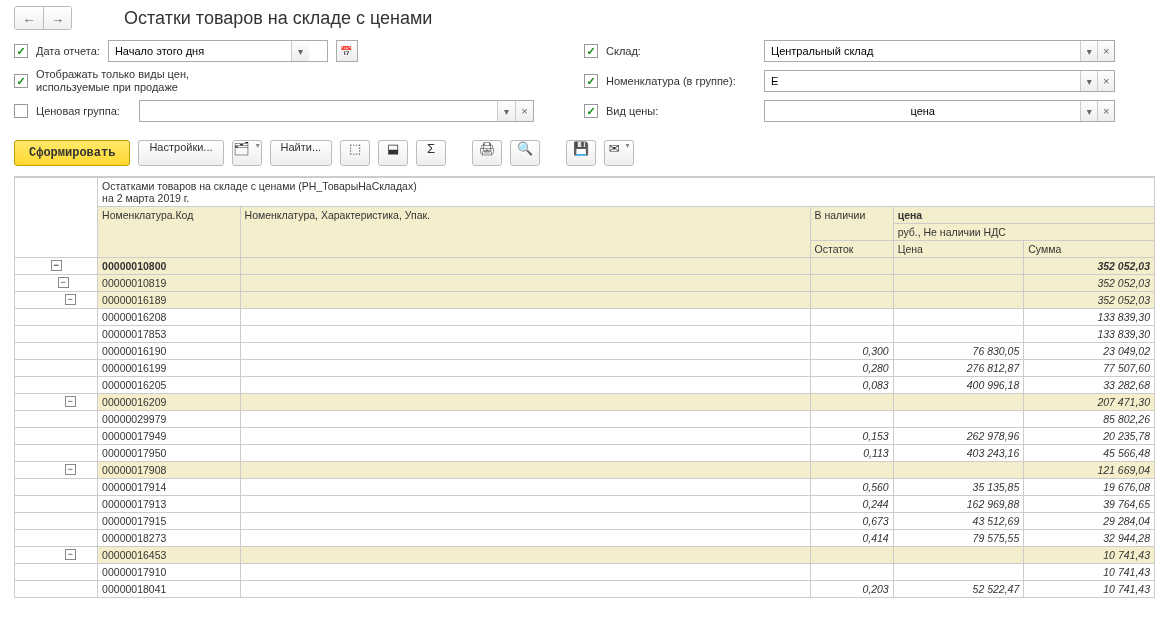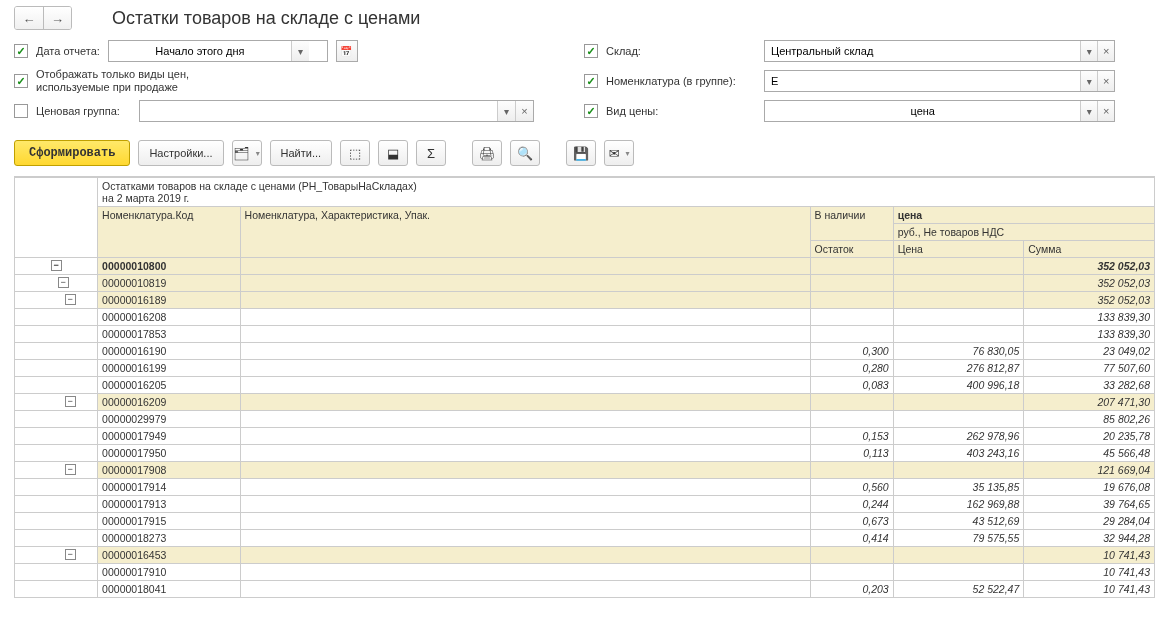--- a/index.html
+++ b/index.html
@@ -2,47 +2,47 @@
 <html><head>
 <meta charset="utf-8">
 <style>
 * { box-sizing: border-box; margin: 0; padding: 0; }
 body { font-family: Arial, sans-serif; font-size: 11px; background: #fff; color: #333; }
 
 .topbar { display: flex; align-items: center; padding: 6px 14px; gap: 12px; }
 .nav-btns { display: flex; border: 1px solid #bbb; border-radius: 3px; overflow: hidden; }
 .nav-btn { width: 28px; height: 22px; display:flex; align-items:center; justify-content:center; background: linear-gradient(#fff,#f0f0f0); border:none; cursor:pointer; font-size:13px; color:#555; }
 .nav-btn + .nav-btn { border-left:1px solid #bbb; }
-.page-title { font-size: 18px; font-weight: normal; color:#333; margin-left: 28px; }
+.page-title { font-size: 18px; font-weight: normal; color:#333; margin-left: 40px; }
 
 .filters { padding: 4px 14px 6px; }
 .filter-row { display:flex; align-items:center; margin-bottom: 6px; }
 .filter-row .left { display:flex; align-items:center; gap:8px; width: 570px; }
 .filter-row .right { display:flex; align-items:center; gap:8px; flex:1; }
 
 .chk { width:14px; height:14px; border:1px solid #999; display:inline-flex; align-items:center; justify-content:center; background:#fff; cursor:pointer; }
 .chk.checked::after { content:"✓"; color:#1a8f1a; font-size:11px; font-weight:bold; line-height:1; }
 .lbl { white-space:nowrap; }
 .lbl.multi { white-space:normal; line-height:1.2; width:200px; }
 
 .field { display:inline-flex; height:22px; border:1px solid #aaa; background:#fff; }
 .field input { border:none; outline:none; padding:0 6px; font-size:11px; height:20px; background:transparent; }
 .field .fbtn { width:18px; border-left:1px solid #ccc; display:flex; align-items:center; justify-content:center; cursor:pointer; font-size:10px; color:#666; background:linear-gradient(#fdfdfd,#eee); }
 .field .fbtn.xbtn { font-size:11px; }
 
 .f-date { width: 220px; }
-.f-date input { width: 182px; text-align: center; }
+.f-date input { width: 182px; }
 .f-wide { width: 395px; }
 .f-wide input { width: 357px; }
 .f-sel { width: 351px; }
 .f-sel input { width: 339px; }
 
 .toolbar { display:flex; align-items:center; gap:8px; padding:6px 14px 10px; }
 .btn-primary { height:26px; padding:0 14px; background:linear-gradient(#ffe96a,#ffd830); border:1px solid #c0a000; border-radius:3px; font-weight:bold; font-size:12px; cursor:pointer; color:#333;font-family:Liberation Mono, monospace; }
-.btn { height:26px; padding:0 10px; background:linear-gradient(#fff,#eee); border:1px solid #bbb; border-radius:3px; font-size:11px; cursor:pointer; display:inline-flex; align-items:center; gap:4px; color:#333; }
+.btn { height:26px; padding:0 10px; background:linear-gradient(#fff,#eee); border:1px solid #bbb; border-radius:3px; font-size:11px; cursor:pointer; display:inline-flex; gap:4px; color:#333; }
 .btn.icon-only { padding:0; width:30px; justify-content:center; font-size:13px; }
 .btn .dd { font-size:8px; color:#888; margin-left:2px; }
 
 .report-area { margin: 0 14px; border-top:1px solid #ccc; }
 
 table.report { border-collapse:collapse; width:100%; table-layout:fixed; }
 table.report th, table.report td { border:1px solid #ccc; padding:2px 4px; font-size:10.5px; vertical-align:top; }
 table.report th { background:#f5eecd; font-weight:normal; text-align:left; }
 table.report th.ch { font-weight:bold; }
 table.report td.num { text-align:right; white-space:nowrap;font-style:italic; }
@@ -171,21 +171,21 @@
           <div class="rh-date">на 2 марта 2019 г.</div>
         </th>
       </tr>
       <tr>
         <th rowspan="3">Номенклатура.Код</th>
         <th rowspan="3">Номенклатура, Характеристика, Упак.</th>
         <th rowspan="2">В наличии</th>
         <th colspan="2" class="ch">цена</th>
       </tr>
       <tr>
-        <th colspan="2">руб., Не товаров НДС</th>
+        <th colspan="2">руб., Не наличии НДС</th>
       </tr>
       <tr>
         <th>Остаток</th>
         <th>Цена</th>
         <th>Сумма</th>
       </tr>
     </thead>
     <tbody id="report-body">
         <tr class="lvl0">
           <td class="tree-col"><span class="tree-toggle" style="margin-left: 0px;">−</span></td>

